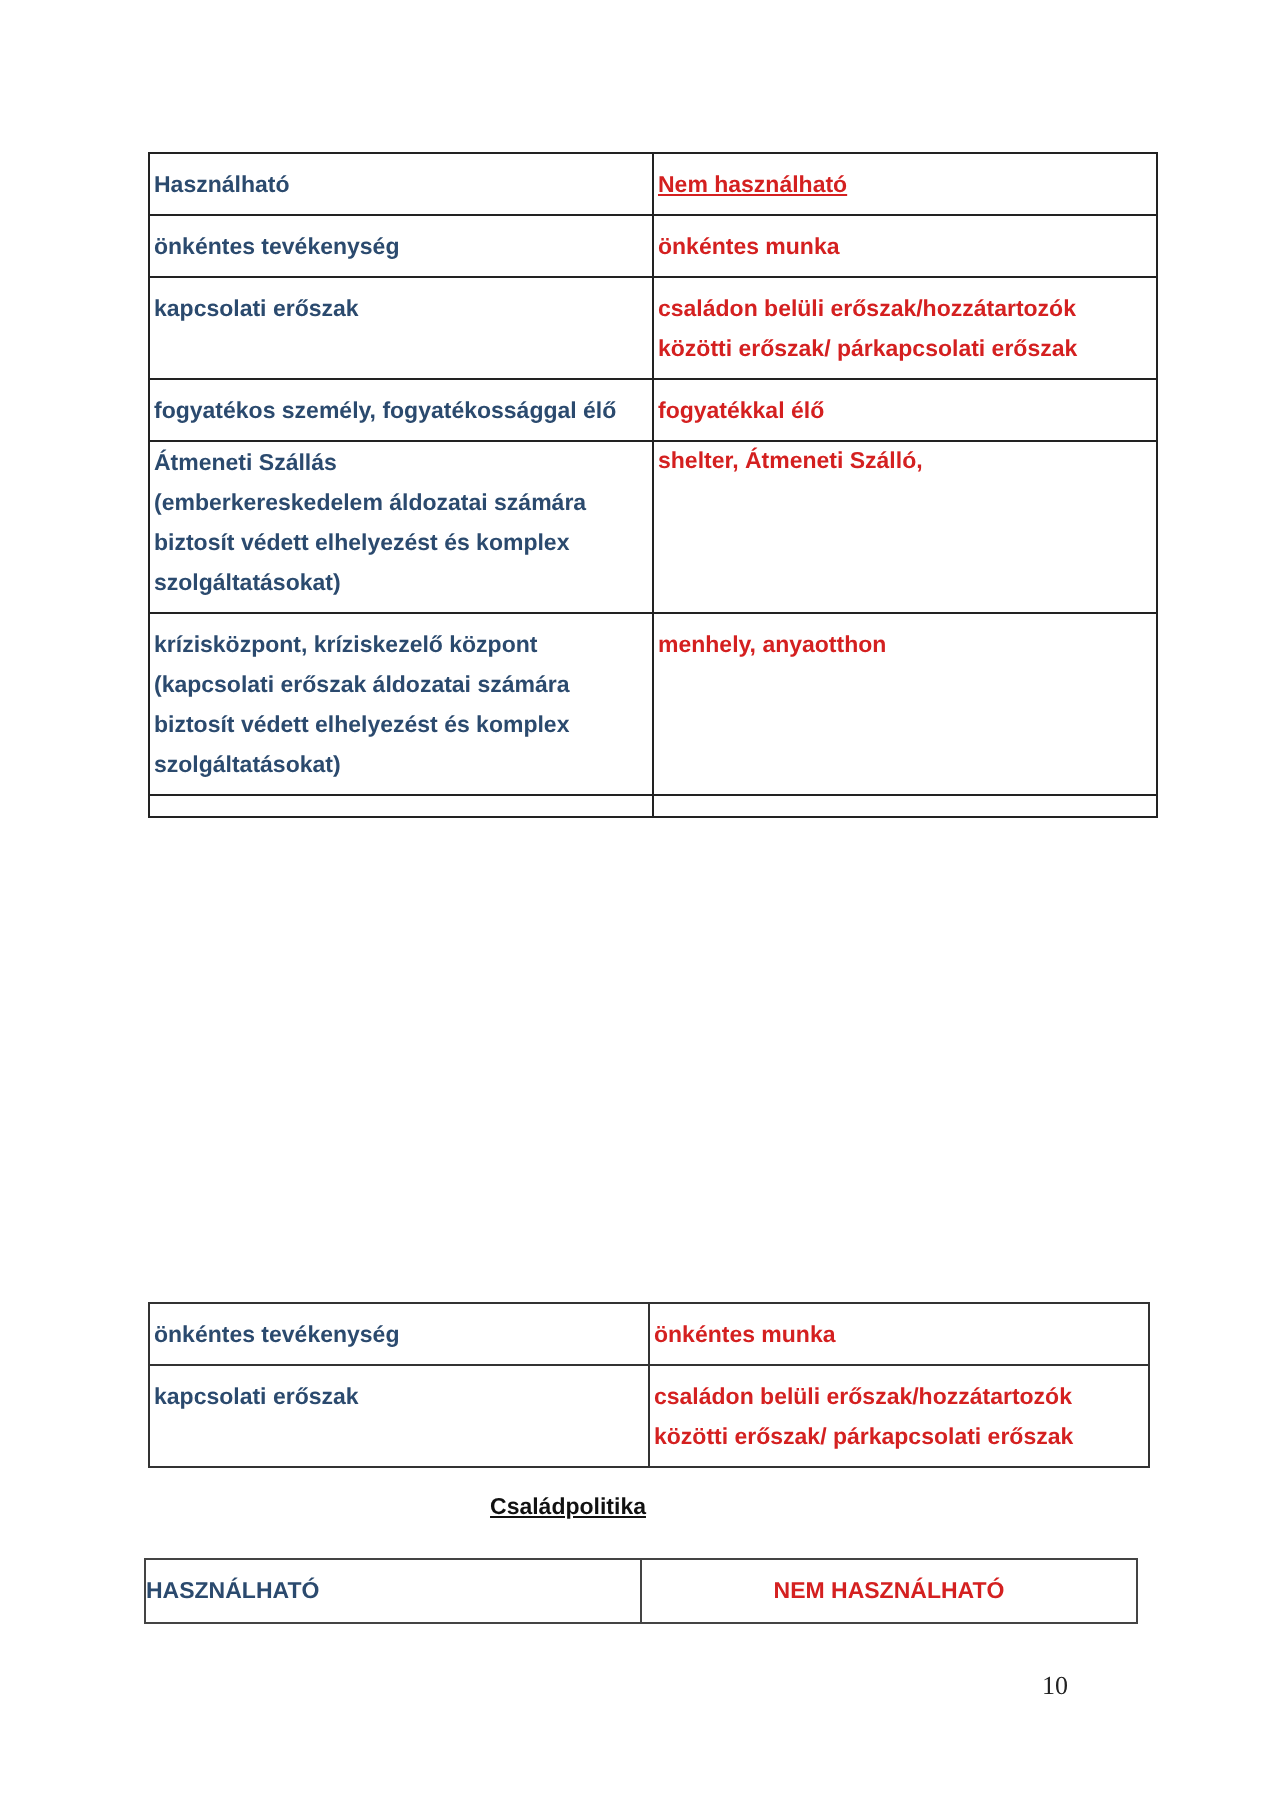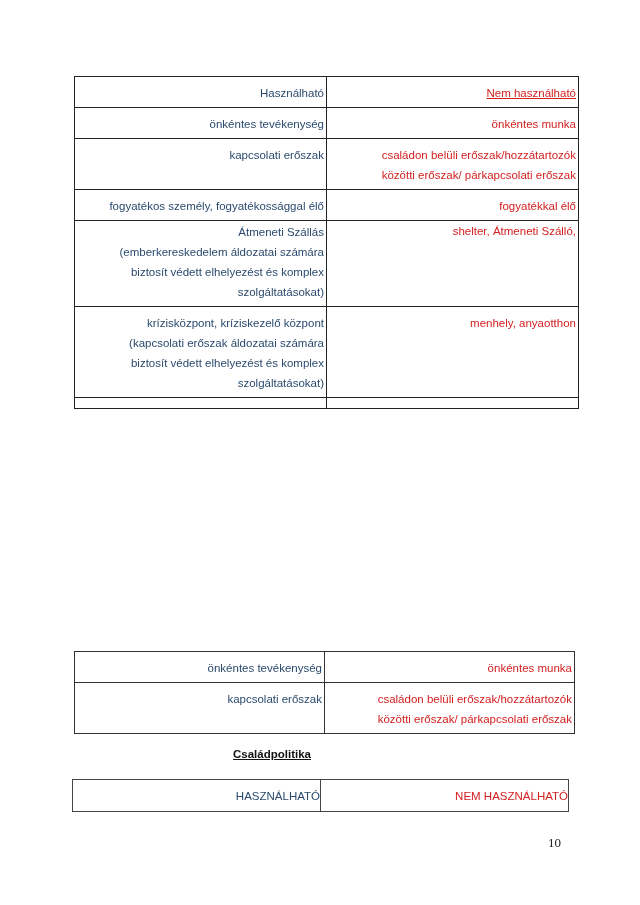--- a/index.html
+++ b/index.html
@@ -1,35 +1,35 @@
 <!DOCTYPE html>
 <html><head>
 <meta charset="utf-8">
 <style>
   html, body { margin: 0; padding: 0; background: #ffffff; }
   body { width: 640px; height: 905px; position: relative; overflow: hidden;
          font-family: "Liberation Sans", sans-serif; }
   .tbl { position: absolute; border-collapse: collapse; table-layout: fixed; }
   .tbl td { border: 1.5px solid #222; vertical-align: top; padding: 6px 2px 4px 2px;
-            font-size: 11.5px; font-weight: normal; line-height: 20px; text-align: right; }
+            font-size: 11.5px; font-weight: bold; line-height: 20px; }
   .l { color: #2b4a6e; }
   .r { color: #d42020; }
   #t1 { left: 74px; top: 76px; width: 504px; }
   #t1 col.c1 { width: 252px; }
   #t1 col.c2 { width: 252px; }
   #t2 { left: 74px; top: 651px; width: 500px; }
   #t2 td { border-color: #333; border-width: 1px; }
   #t3 { left: 72px; top: 779px; width: 496px; }
   #t3 td { border-color: #444; border-width: 1px; padding: 6px 0 5px 0; }
   .h-underline { text-decoration: underline; }
   .center { text-align: center; }
   #section-title { position: absolute; left: 0; width: 544px; top: 748px;
                    text-align: center; font-size: 11.5px; font-weight: bold;
-                   color: #111; text-decoration: underline; }
-  #page-number { position: absolute; left: 548px; top: 835px;
+                   color: #111; text-decoration: underline; padding-left: 12px; }
+  #page-number { position: absolute; left: 521px; top: 835px;
                  font-family: "Liberation Serif", serif; font-size: 13px; color: #222; }
   .pre { white-space: pre-line; }
 </style>
 </head>
 <body>
 
 <table class="tbl" id="t1">
   <colgroup>
       <col class="c1">
       <col class="c2">

